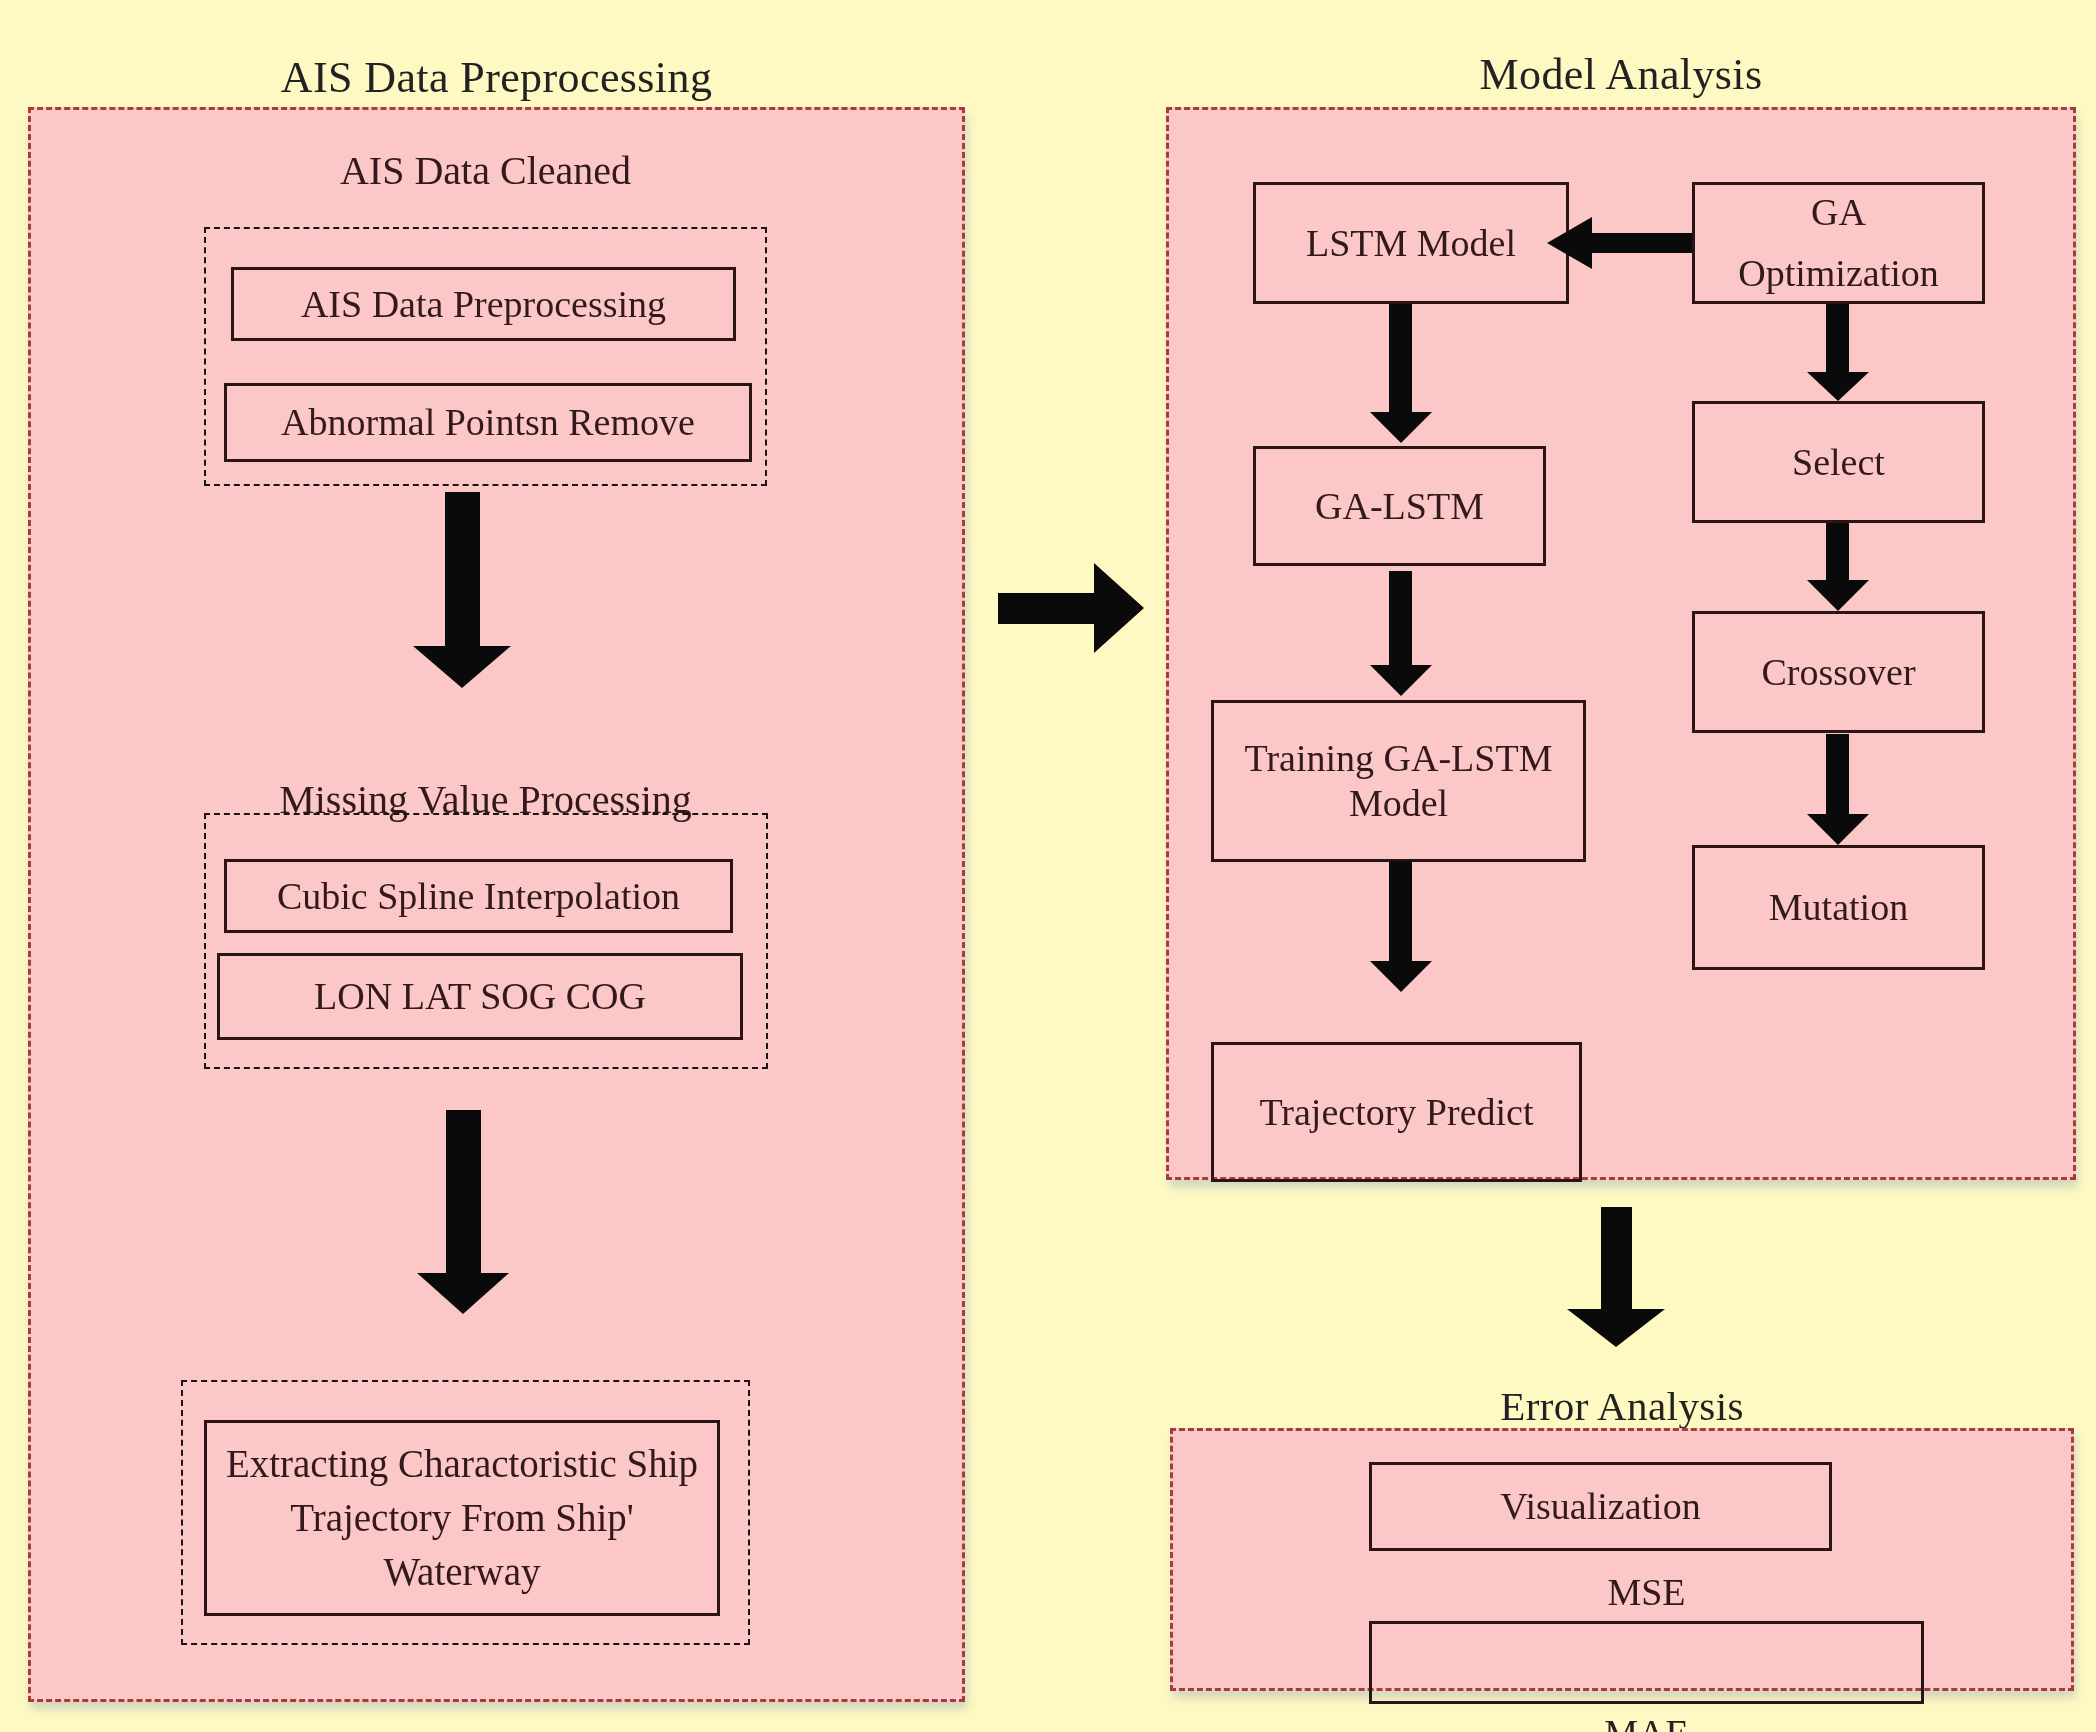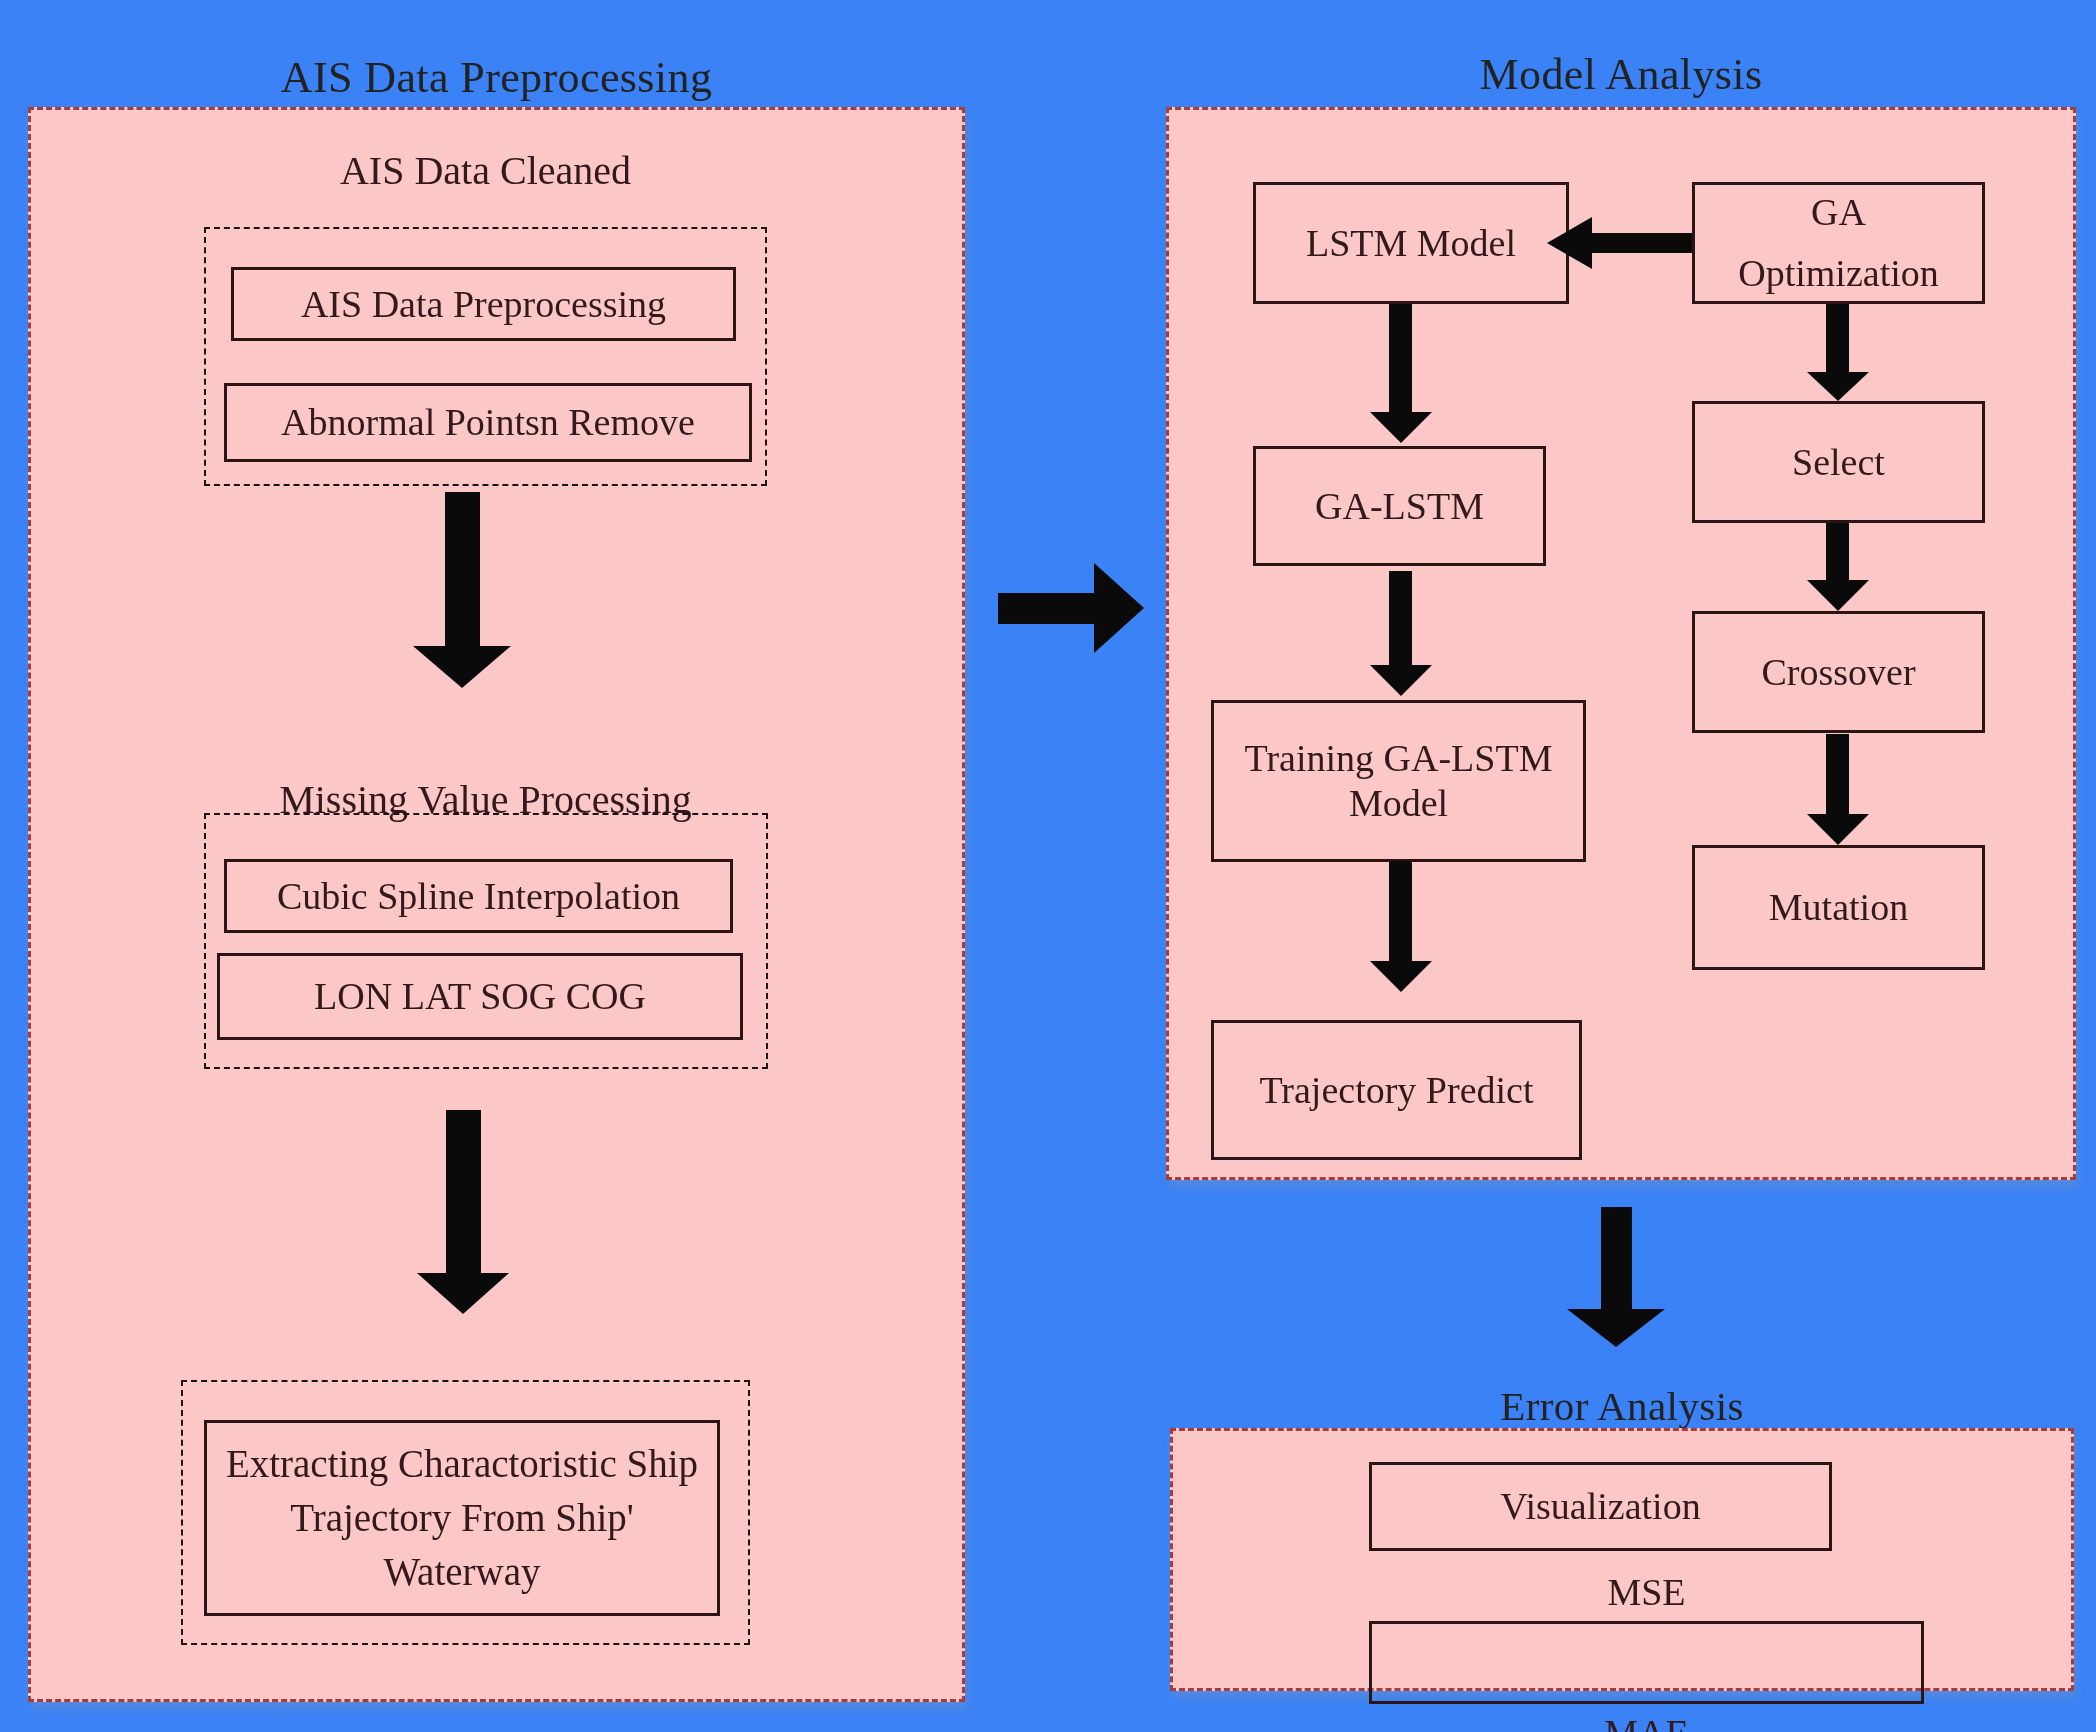--- a/index.html
+++ b/index.html
@@ -6,21 +6,21 @@
     --pink:#fbc8c7;
     --container-dash:#a43e3c;
     --box-border:#2a1414;
     --inner-dash:#1c1414;
     --text:#33191b;
     --title:#222222;
     --arrow:#0a0a0a;
   }
   html,body{margin:0;padding:0;background:#ffffff;}
   .canvas{
-    position:relative;width:2096px;height:1733px;background:#3b82f6;
+    position:relative;width:2096px;height:1733px;background:#fef9c3;
     font-family:"Liberation Serif","DejaVu Serif",serif;color:var(--text);
     overflow:hidden;
   }
   .section-title{
     position:absolute;text-align:center;font-size:44px;color:var(--title);
     letter-spacing:0.4px;
   }
   .pink-container{
     position:absolute;background:var(--pink);
     border:3.5px dashed var(--container-dash);
@@ -178,21 +178,21 @@
   <div class="solid-box" style="left:1211px;top:700px;width:375px;height:162px;">
     <span class="line">Training GA-LSTM</span>
     <span class="line">Model</span>
   </div>
 
   <div class="arr-down" style="left:1369px;top:861px;width:63px;height:131px;--sw:23px;--hw:63px;--hh:31px;">
     <div class="shaft"></div>
     <div class="head"></div>
   </div>
 
-  <div class="solid-box" style="left:1211px;top:1020px;width:371px;height:140px;">
+  <div class="solid-box" style="left:1211px;top:1042px;width:371px;height:140px;">
     <span class="line">Trajectory Predict</span>
   </div>
 
   <div class="arr-down" style="left:1567px;top:1207px;width:98px;height:140px;--sw:31px;--hw:98px;--hh:38px;">
     <div class="shaft"></div>
     <div class="head"></div>
   </div>
 
   <div class="pink-container" style="left:1170px;top:1428px;width:904px;height:263px;"></div>
 

